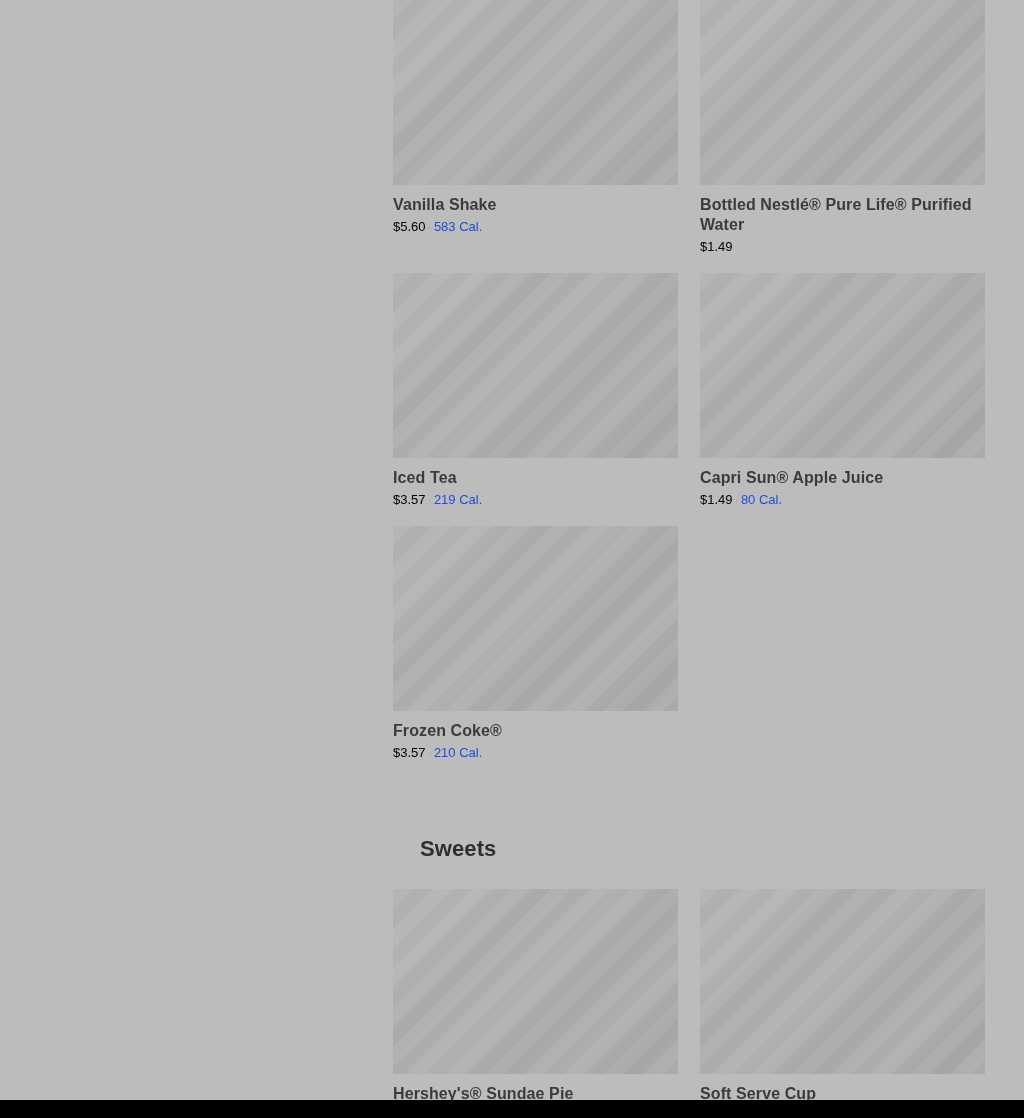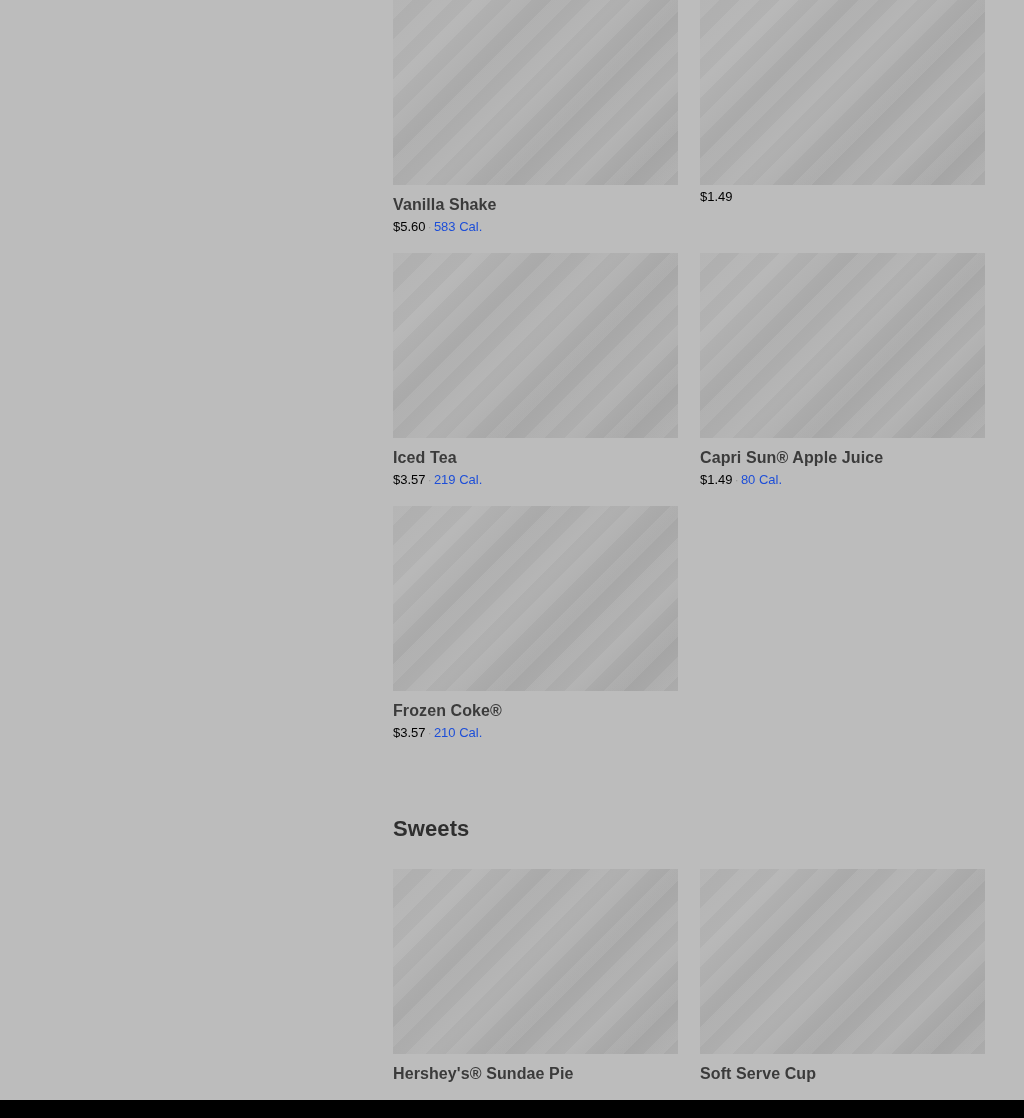--- a/index.html
+++ b/index.html
@@ -105,20 +105,21 @@
   .meta-cal {
     color: #1d4ed8;
   }
 
   .section-heading {
     font-size: 22px;
     line-height: 28px;
     font-weight: 600;
     color: #2f2f2f;
     letter-spacing: 0.1px;
+    margin-left: 27px;
   }
 
   
   .bottom-bar {
     position: absolute;
     left: 0;
     top: 1100px;
     width: 1024px;
     height: 18px;
     background: #000000;
@@ -135,20 +136,21 @@
       <div class="card">
         <div class="card-thumb"></div>
         <div class="card-title">Vanilla Shake</div>
         <div class="card-meta">
           <span class="meta-price">$5.60</span><span class="meta-sep">·</span><span class="meta-cal">583 Cal.</span>
         </div>
       </div>
 
       <div class="card">
         <div class="card-thumb"></div>
+        <div class="card-title">Bottled Nestlé® Pure Life® Purified Water</div>
         <div class="card-meta price-only">
           <span class="meta-price">$1.49</span>
         </div>
       </div>
 
       <div class="card">
         <div class="card-thumb"></div>
         <div class="card-title">Iced Tea</div>
         <div class="card-meta">
           <span class="meta-price">$3.57</span><span class="meta-sep">·</span><span class="meta-cal">219 Cal.</span>

